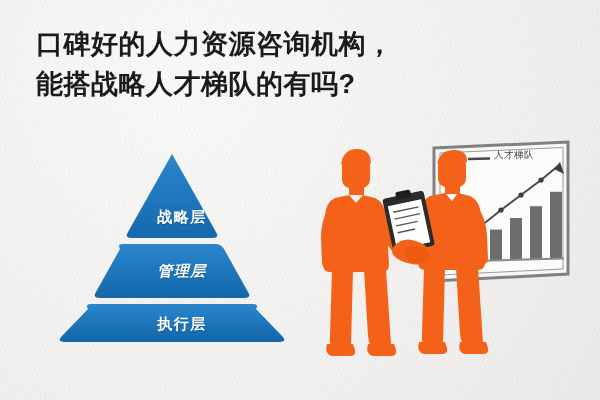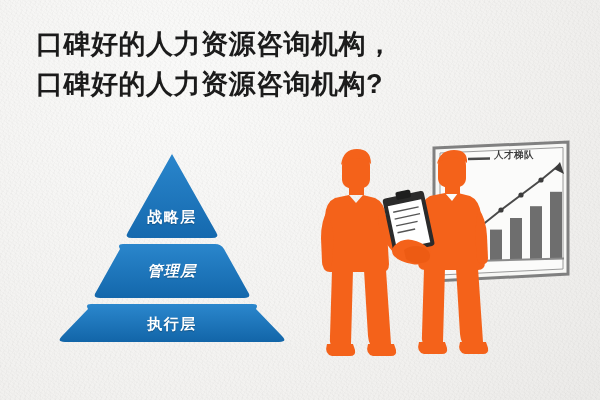--- a/index.html
+++ b/index.html
@@ -67,20 +67,21 @@
   }
   .pyr-label {
     position: absolute;
     color: #ffffff;
     font-size: 15px;
     font-weight: bold;
     letter-spacing: 1.5px;
     text-shadow: 0 1px 1px rgba(0,0,0,0.25);
     white-space: nowrap;
     transform: translateX(-50%);
+    margin-left: 10px;
   }
   #pyr-label-0 { left: 132px; top: 60px; }
   #pyr-label-1 { left: 132px; top: 114px; font-style: italic; }
   #pyr-label-2 { left: 132px; top: 167px; text-align: center; }
 
   
   #illustration {
     position: absolute;
     left: 318px;
     top: 138px;
@@ -91,36 +92,36 @@
     display: block;
     width: 272px;
     height: 240px;
   }
 
   #board-legend-label {
     position: absolute;
     left: 176px;
     top: 11px;
     font-size: 9.5px;
-    font-weight: bold;
+    font-weight: normal;
     color: #3b3b3b;
     letter-spacing: 0.5px;
     white-space: nowrap;
   }
 </style>
 </head>
 <body>
 
 <div id="poster">
 
   <div id="paper-texture"></div>
 
   <div id="headline">
     <span class="line">口碑好的人力资源咨询机构，</span>
-    <span class="line">口碑好的人力资源咨询机构?</span>
+    <span class="line">能搭战略人才梯队的有吗?</span>
   </div>
 
   <div id="pyramid">
     <svg viewBox="0 0 260 200" xmlns="http://www.w3.org/2000/svg">
       <defs>
         <linearGradient id="blueGradTop" x1="0" y1="0" x2="0" y2="1">
           <stop offset="0%" stop-color="#2a86cc"></stop>
           <stop offset="100%" stop-color="#1569ae"></stop>
         </linearGradient>
         <linearGradient id="blueGradMid" x1="0" y1="0" x2="0" y2="1">

